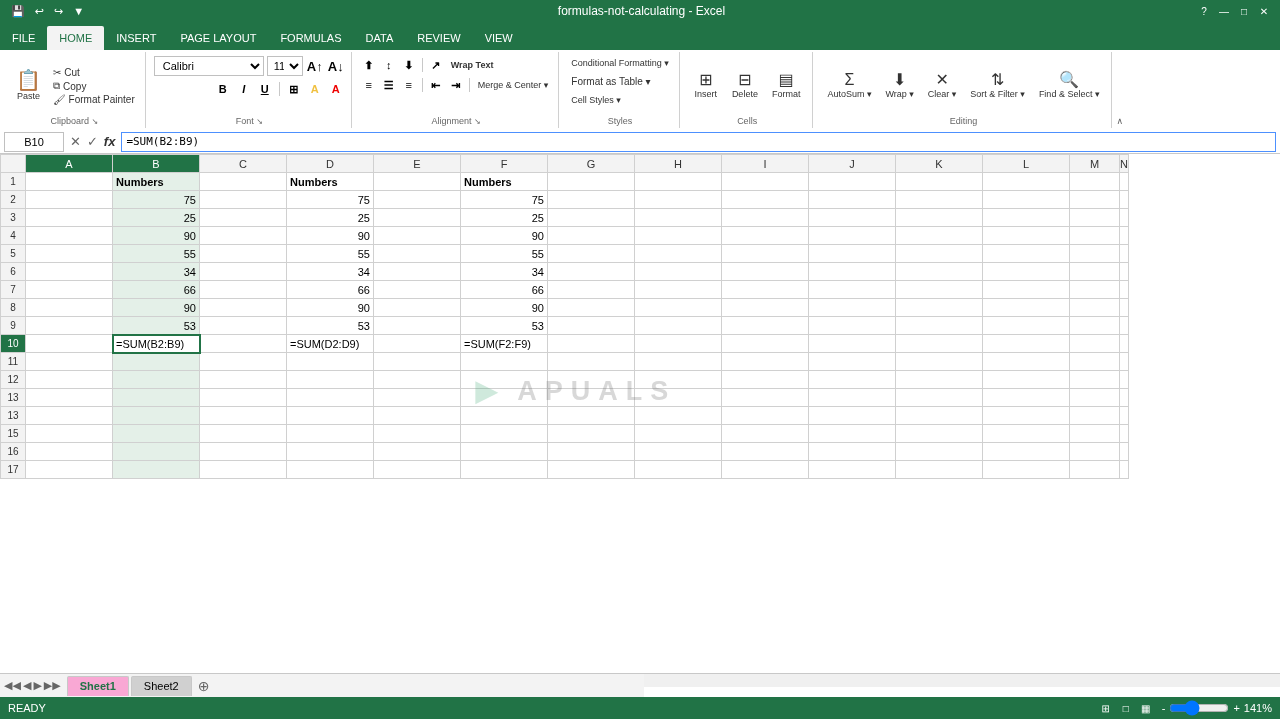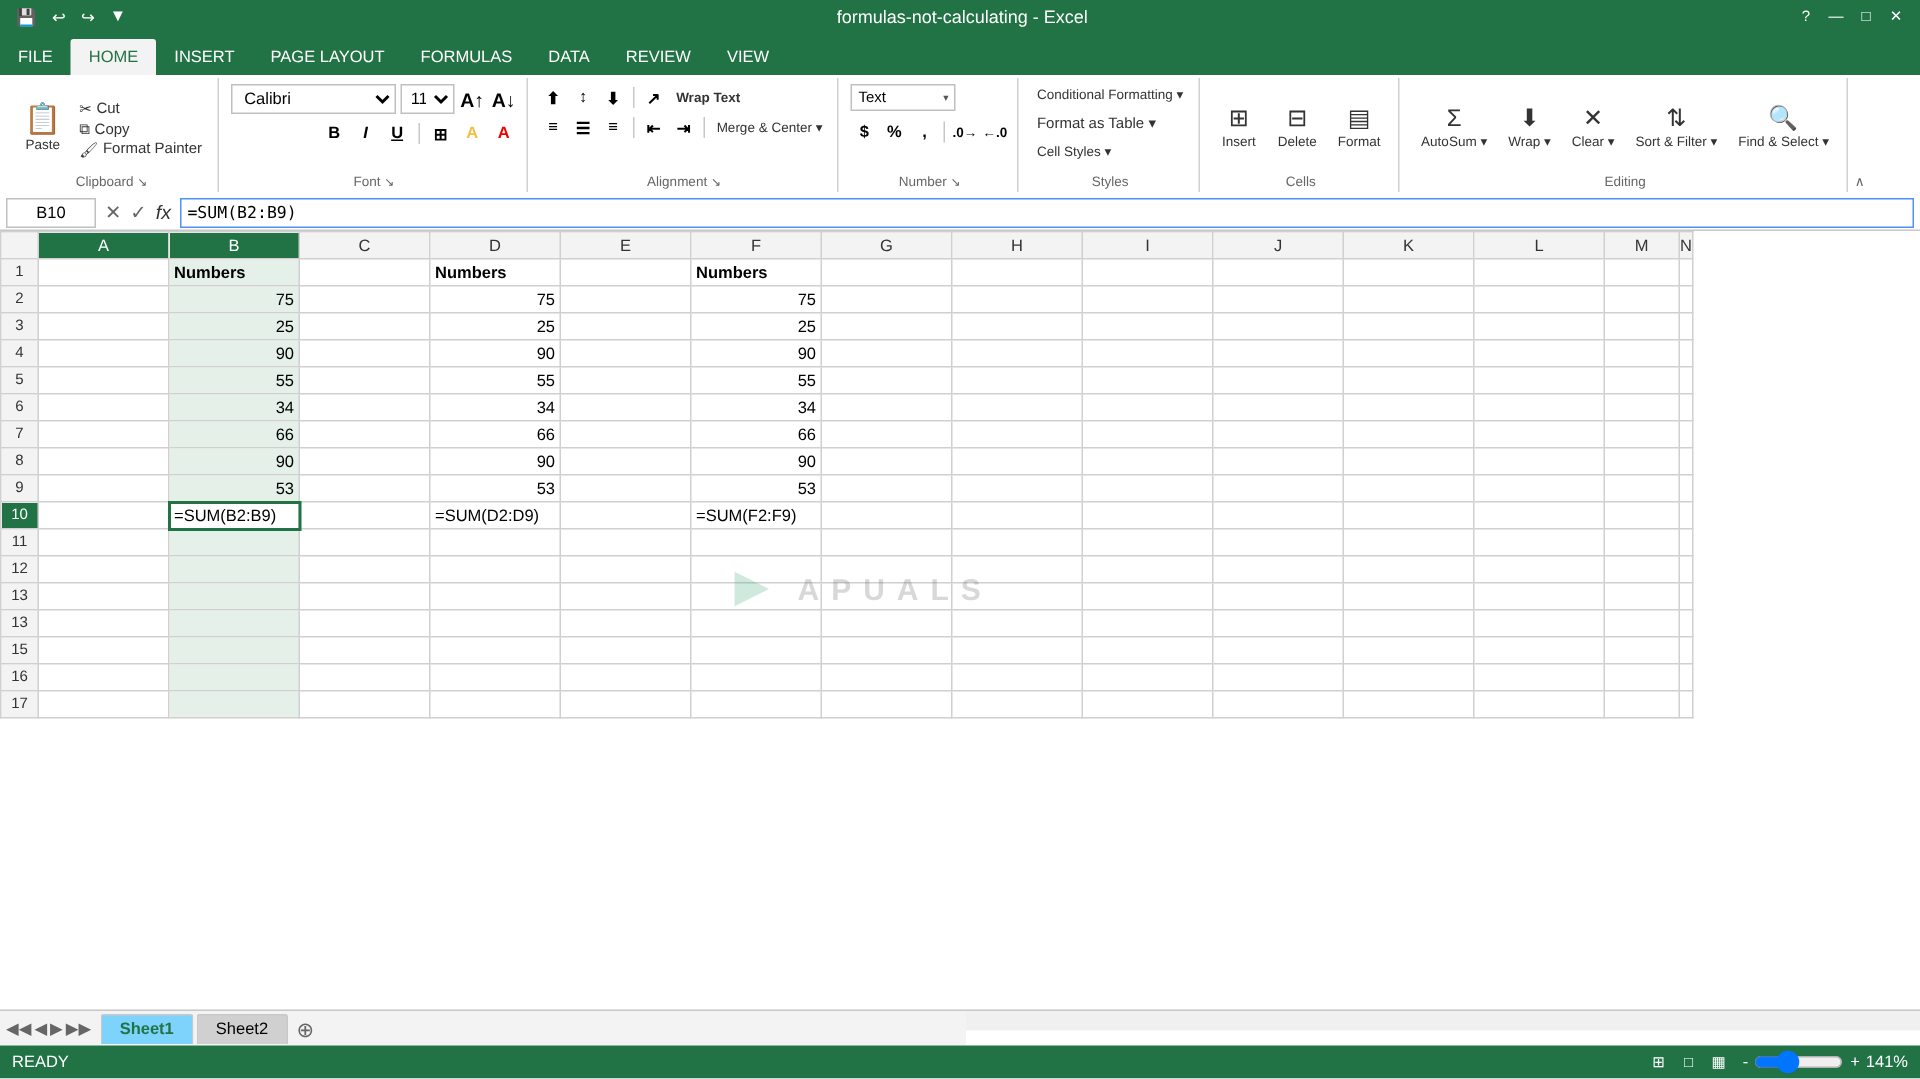--- a/index.html
+++ b/index.html
@@ -252,21 +252,21 @@
       cursor: pointer;
       border: 1px solid #c8c8c8;
       border-bottom: none;
       background: #d0d0d0;
       border-radius: 2px 2px 0 0;
       height: 20px;
       display: flex;
       align-items: center;
     }
     .sheet-tab.active {
-      background: #7dd3fc;
+      background: #f9a8d4;
       color: #217346;
       font-weight: 600;
     }
     .sheet-nav { display: flex; gap: 2px; margin-right: 4px; }
     .sheet-nav span { cursor: pointer; font-size: 11px; color: #666; }
     .add-sheet { cursor: pointer; font-size: 14px; color: #666; margin-left: 4px; }
 
     
     #watermark {
       position: absolute;
@@ -435,37 +435,20 @@
           <span class="mini-separator"></span>
           <div class="small-btn">⇤</div>
           <div class="small-btn">⇥</div>
           <span class="mini-separator"></span>
           <div class="ribbon-btn-small" style="font-size:9px">Merge &amp; Center ▾</div>
         </div>
       </div>
       <div class="ribbon-group-label">Alignment <span style="font-size:8px">↘</span></div>
     </div>
 
-    <div class="ribbon-group">
-      <div class="ribbon-group-content" style="flex-direction:column; align-items:flex-start;">
-        <div class="number-format-box">
-          <span>Text</span>
-            <span class="dropdown-arrow">▾</span>
-        </div>
-        <div class="align-row" style="margin-top:3px">
-          <div class="small-btn" style="font-size:11px">$</div>
-          <div class="small-btn">%</div>
-          <div class="small-btn">,</div>
-          <span class="mini-separator"></span>
-          <div class="small-btn" style="font-size:9px">.0→</div>
-          <div class="small-btn" style="font-size:9px">←.0</div>
-        </div>
-      </div>
-      <div class="ribbon-group-label">Number <span style="font-size:8px">↘</span></div>
-    </div>
 
     <div class="ribbon-group">
       <div class="ribbon-group-content" style="flex-direction:column; align-items:flex-start;">
         <div class="ribbon-btn-small" style="font-size:9px; padding: 2px 4px;">Conditional Formatting ▾</div>
         <div class="ribbon-btn-small" style="font-size:10px; padding: 2px 4px; margin-top:2px">Format as Table ▾</div>
         <div class="ribbon-btn-small" style="font-size:9px; padding: 2px 4px; margin-top:2px">Cell Styles ▾</div>
       </div>
       <div class="ribbon-group-label">Styles</div>
     </div>
 
@@ -514,30 +497,30 @@
     </div>
 
     <div class="ribbon-expand">∧</div>
   </div>
 
   <div id="formula-bar">
     <input class="font-select" id="cell-ref-box" type="text" value="B10" style="width: 60px; font-size: 11px; height: 20px; text-align: center; border: 1px solid rgb(192, 192, 192); padding: 1px 4px;">
     <div id="formula-icons">
       <span>✕</span>
       <span>✓</span>
-      <span style="font-style:italic; font-weight:normal; color:#333;">fx</span>
+      <span style="font-style:italic; font-weight:bold; color:#333;">fx</span>
     </div>
     <input type="text" id="formula-input" value="=SUM(B2:B9)" style="flex: 1 1 0%; border: 1px solid rgb(77, 144, 254); padding: 1px 4px; font-size: 11px; height: 20px; font-family: Consolas, monospace;">
   </div>
 
   <div id="spreadsheet-area" style="flex:1; display:flex; flex-direction:column; overflow:hidden;">
     <div id="sheet-container" style="overflow:auto; flex:1; position:relative;">
 
       <div id="watermark" style="position:absolute; top:45%; left:45%; transform:translate(-50%,-50%); opacity:0.25; pointer-events:none; z-index:10; font-size:36px; color:#888; font-weight:bold; letter-spacing:8px;">
-        <span style="color:#4a7; font-size:28px;">▶</span><span style="color:#666; font-size:20px; margin-left:12px;">APUALS</span>
+        <span style="color:#4a7; font-size:28px;">▶</span><span style="color:#666; font-size:27px; margin-left:12px;">APUALS</span>
       </div>
 
       <table class="grid">
         <colgroup>
           <col class="col-A">
           <col class="col-B">
           <col class="col-C">
           <col class="col-D">
           <col class="col-E">
           <col class="col-F">

